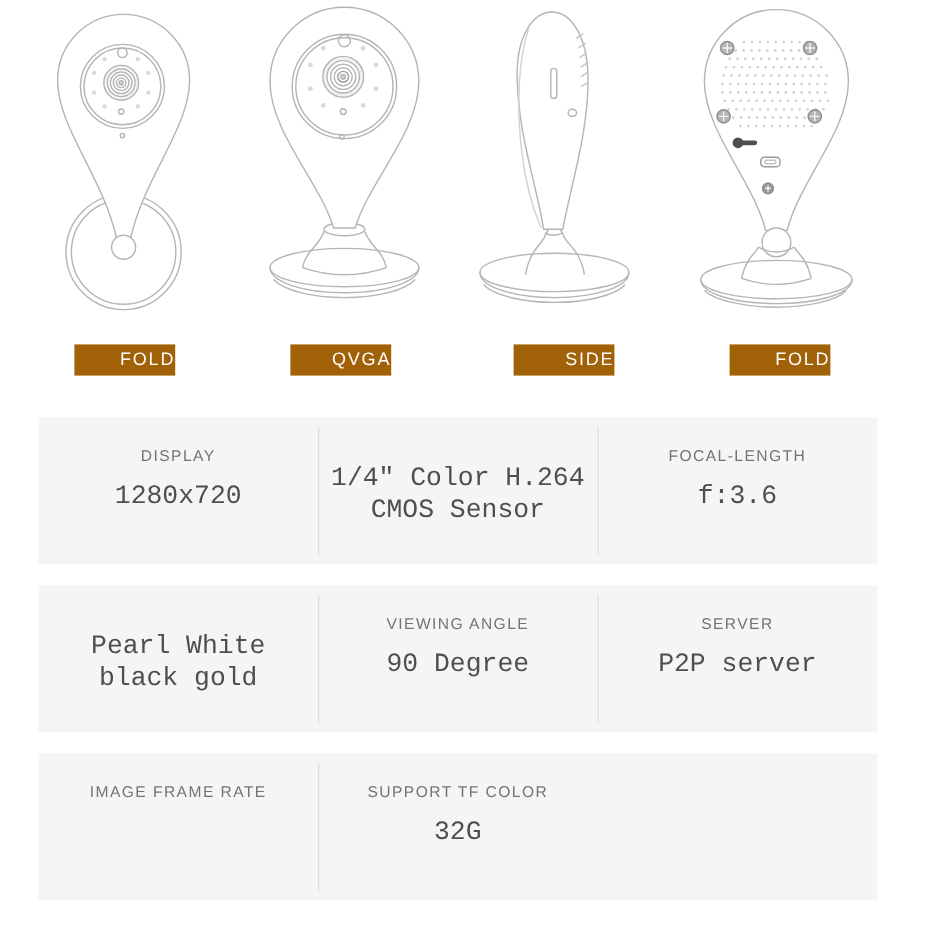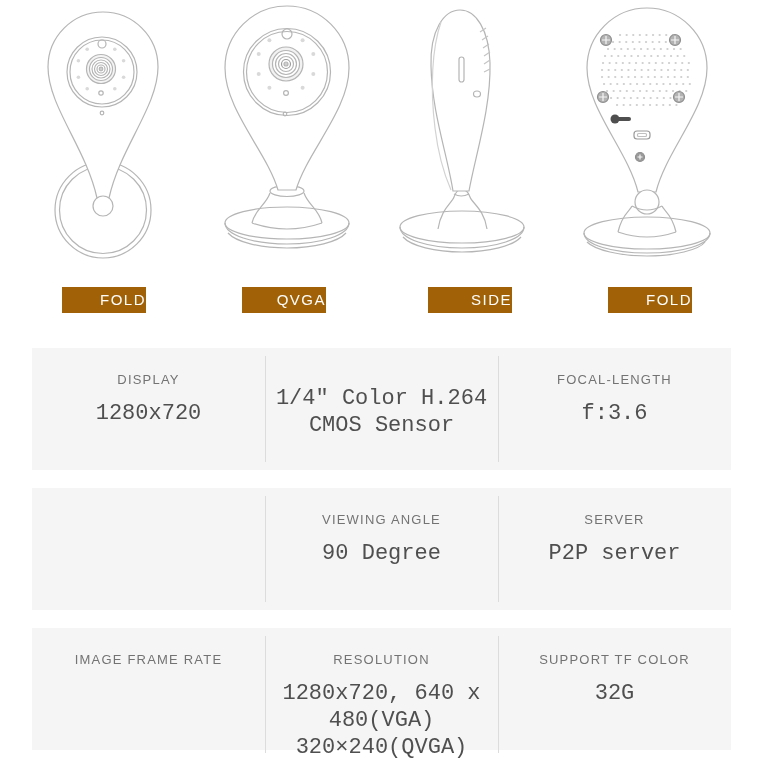--- a/index.html
+++ b/index.html
@@ -192,40 +192,37 @@
 CMOS Sensor</div>
       </div>
       <div class="cell">
         <div class="cell-label">FOCAL-LENGTH</div>
         <div class="cell-value">f:3.6</div>
       </div>
     </div>
 
     <div class="spec-row">
       <div class="cell">
+        <div class="cell-value">Pearl White
+black gold</div>
       </div>
       <div class="cell">
         <div class="cell-label">VIEWING ANGLE</div>
         <div class="cell-value">90 Degree</div>
       </div>
       <div class="cell">
         <div class="cell-label">SERVER</div>
         <div class="cell-value">P2P server</div>
       </div>
     </div>
 
     <div class="spec-row">
       <div class="cell">
         <div class="cell-label">IMAGE FRAME RATE</div>
       </div>
       <div class="cell">
-        <div class="cell-label">RESOLUTION</div>
-        <div class="cell-value">1280x720, 640 x 480(VGA)
-320×240(QVGA)</div>
-      </div>
-      <div class="cell">
         <div class="cell-label">SUPPORT TF COLOR</div>
         <div class="cell-value">32G</div>
       </div>
     </div>
 
   </div>
 </div>
 
 </body></html>

